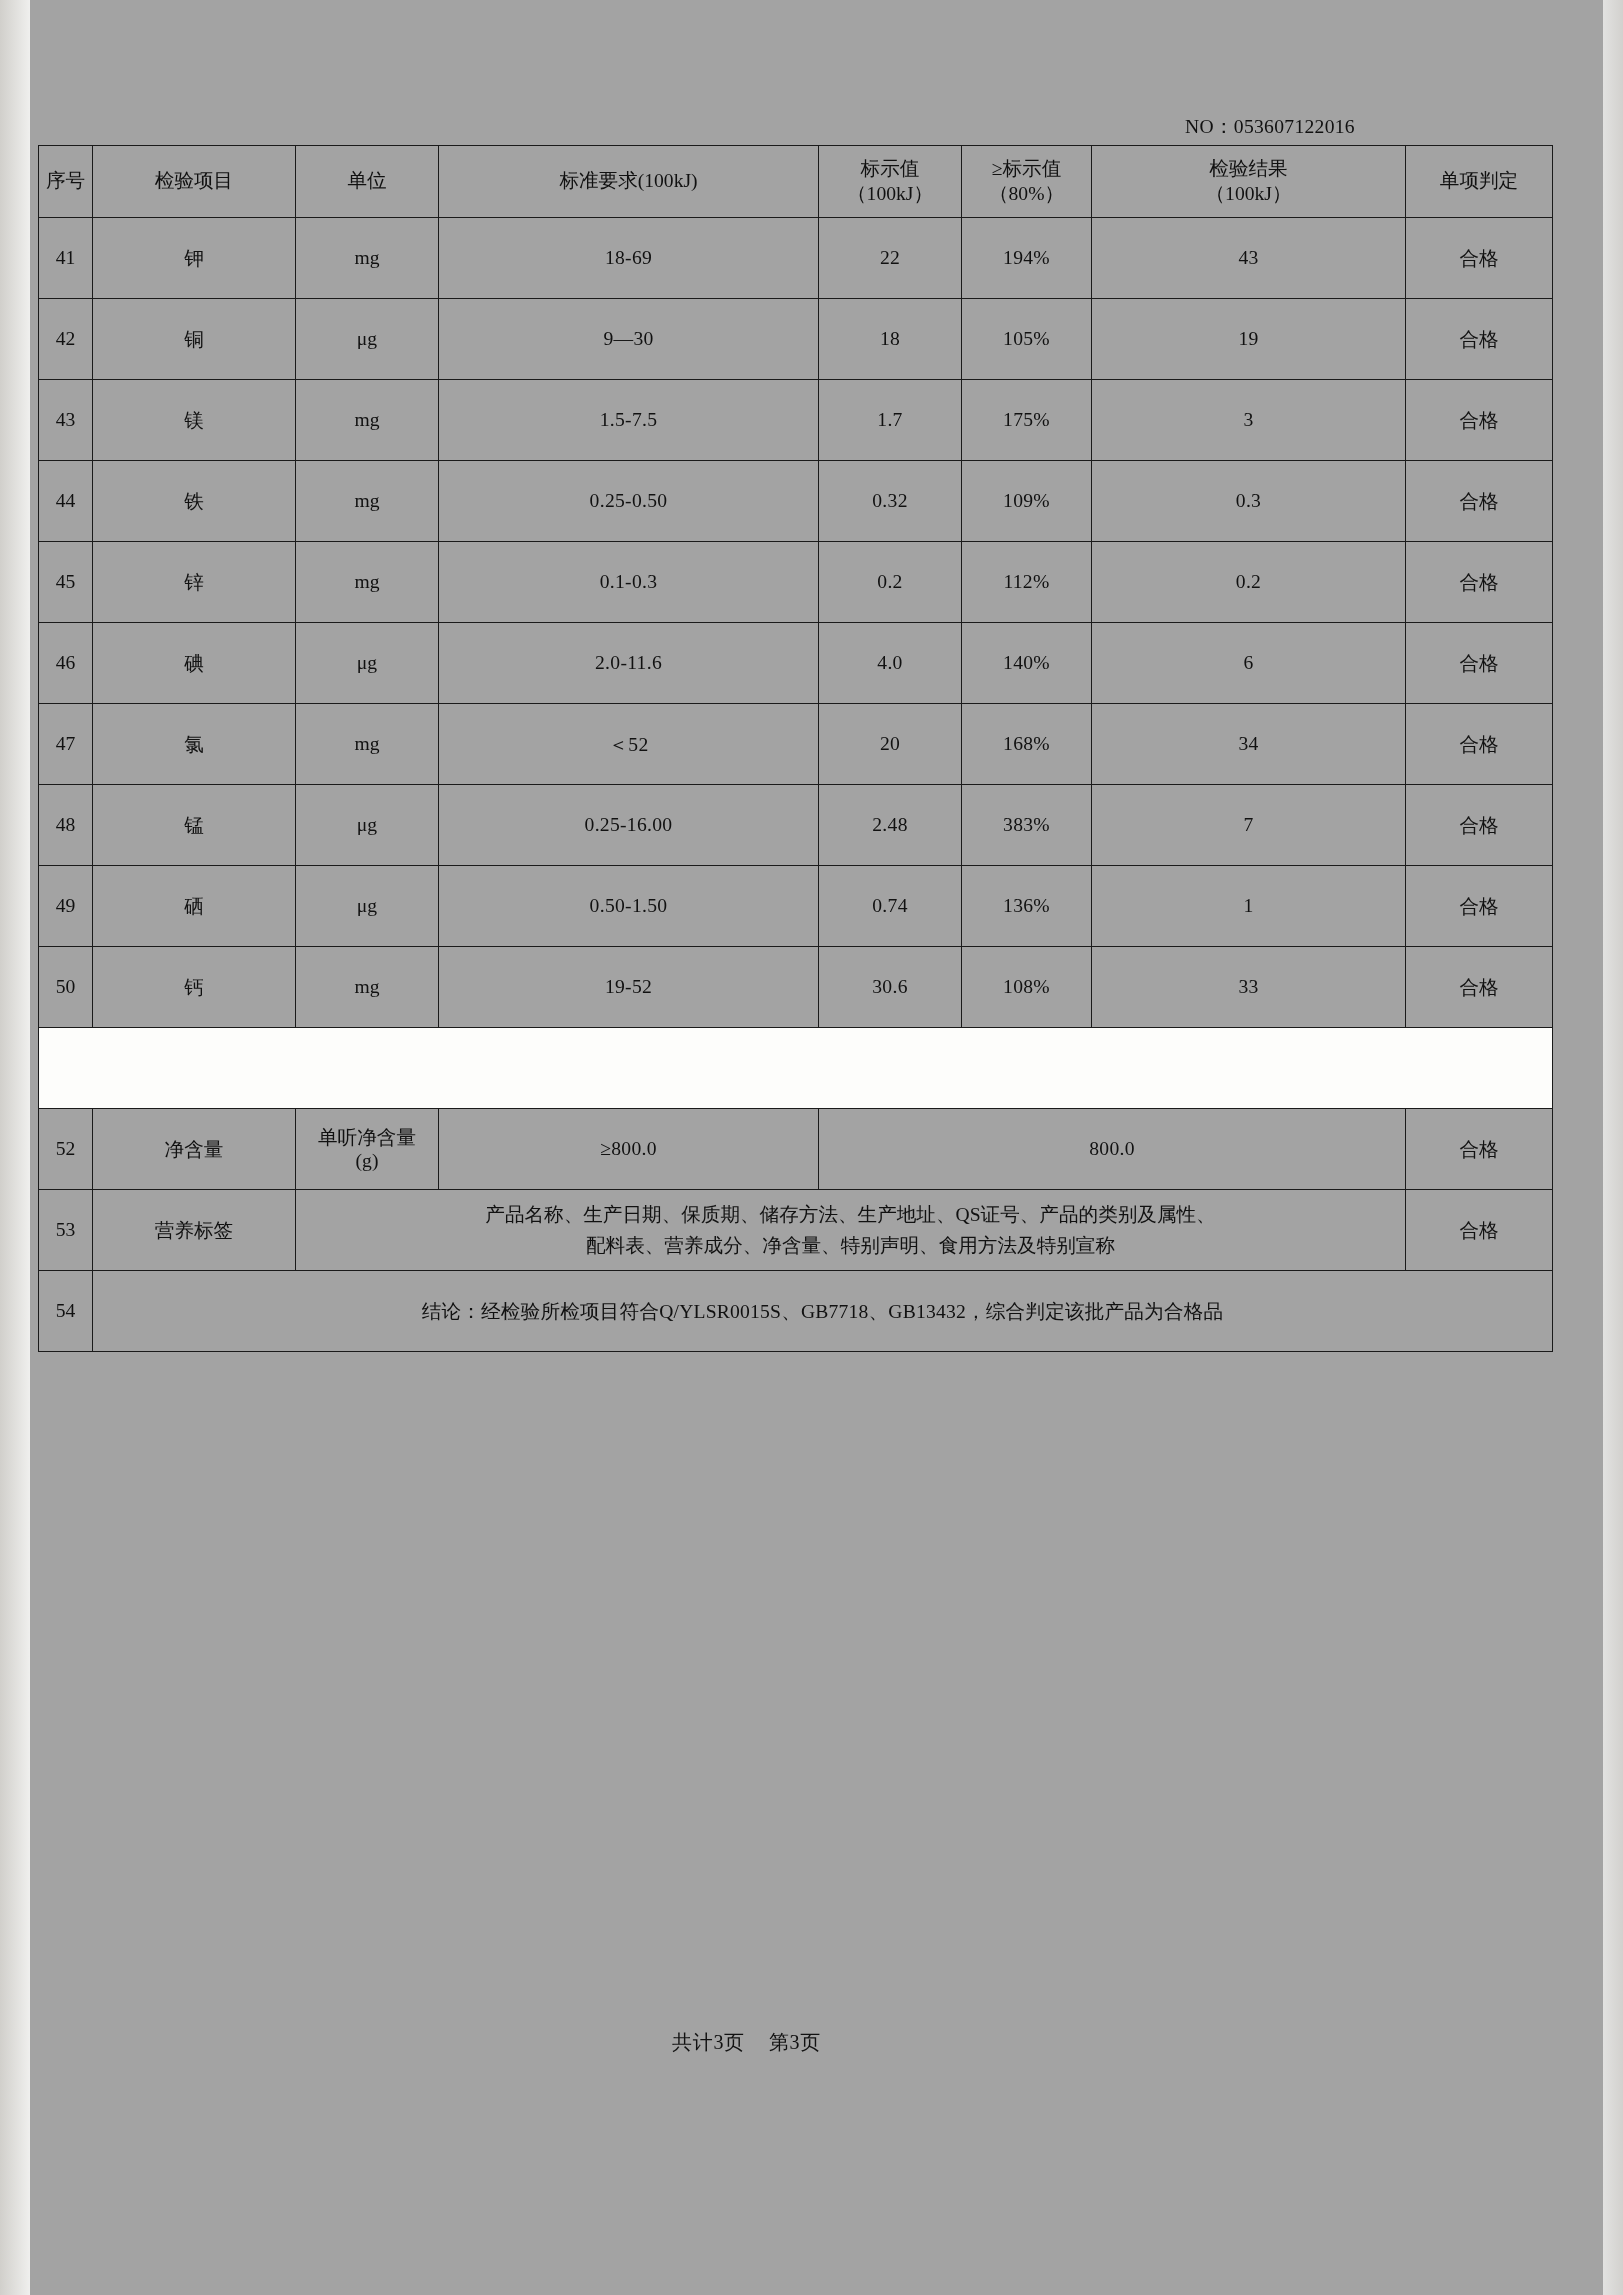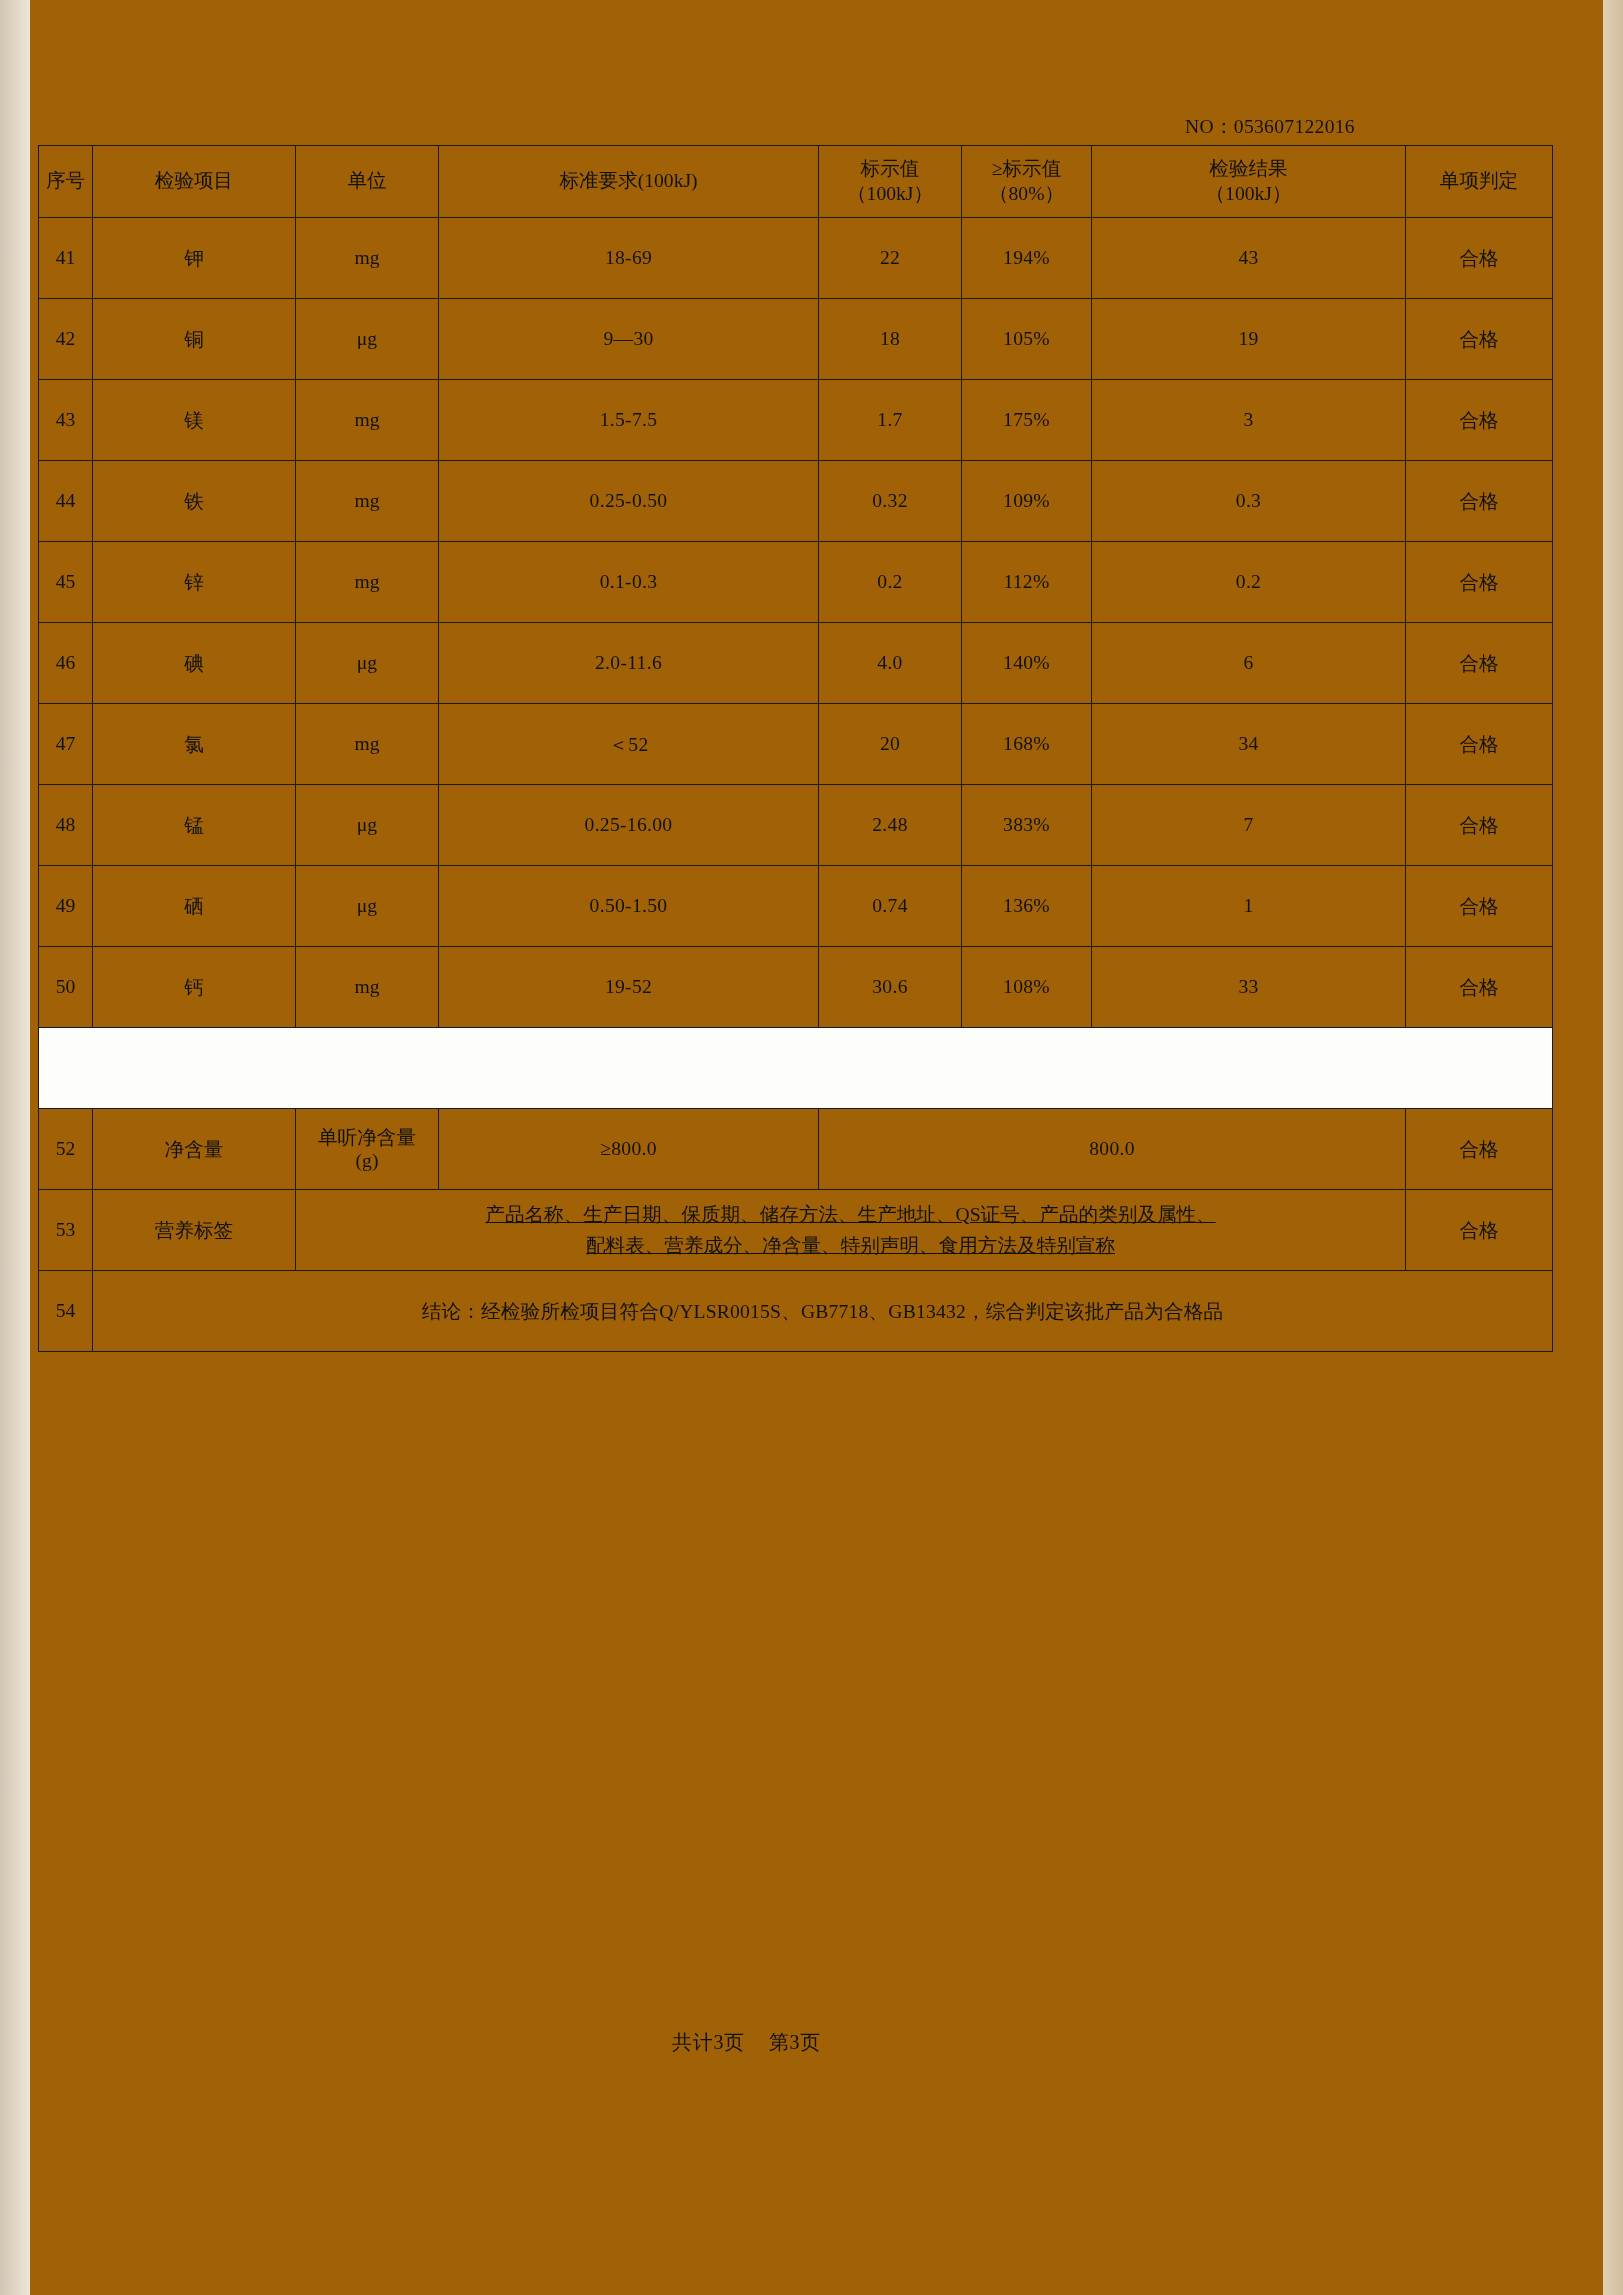--- a/index.html
+++ b/index.html
@@ -13,21 +13,21 @@
     position: relative;
     font-family: "Liberation Serif", "DejaVu Serif", serif;
     color: #111;
     overflow: hidden;
   }
   .page {
     position: absolute;
     left: 0; top: 0;
     width: 1623px;
     height: 2295px;
-    background: #a16207;
+    background: #a3a3a3;
   }
   
   .scan-edge-left {
     position: absolute;
     left: 0; top: 0;
     width: 30px; height: 2295px;
     background: linear-gradient(to right, #d9d7d2, #fdfdfb);
     opacity: .85;
   }
   .scan-edge-right {
@@ -94,21 +94,20 @@
   tr.gap td.nb { border: none; border-left: 1.3px solid #1a1a1a; border-right: 1.3px solid #1a1a1a;}
 
   .netwt-unitcell { line-height: 1.2; font-size: 19.6px; }
   .netwt-unitcell span { display: block; }
 
   .label-text {
     text-align: center;
     font-size: 19px;
     line-height: 1.6;
     padding: 6.5px 14.4px;
-    text-decoration: underline;
   }
   .label-text span { display: block; }
 
   .conclusion {
     text-align: center;
     font-size: 19px;
     padding: 0 18.3px;
     letter-spacing: 0.2px;
     margin-left: 14px;
   }

